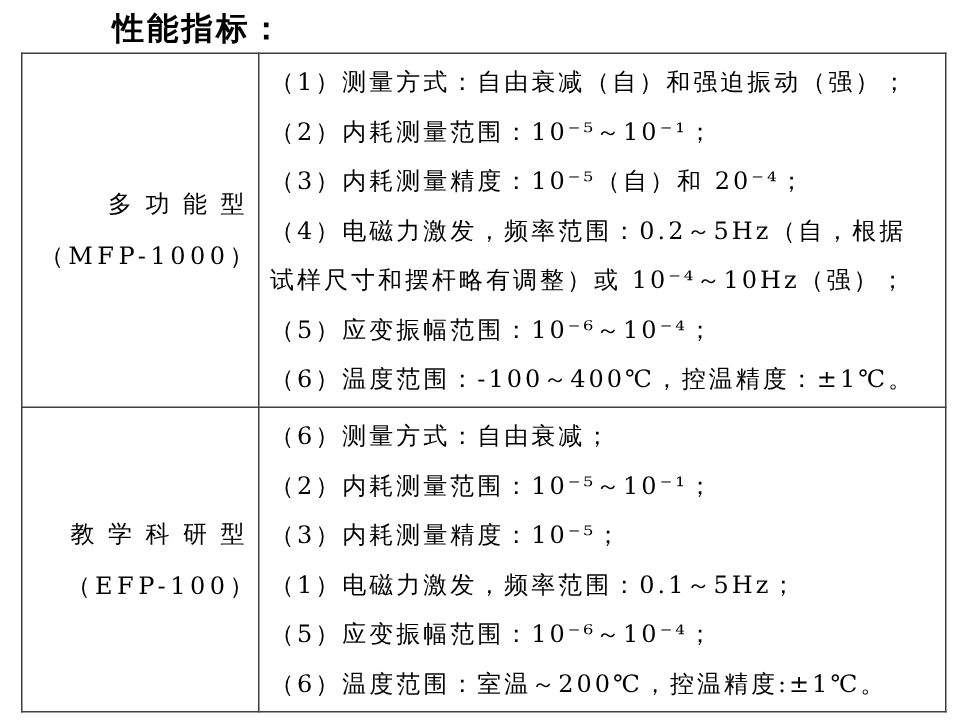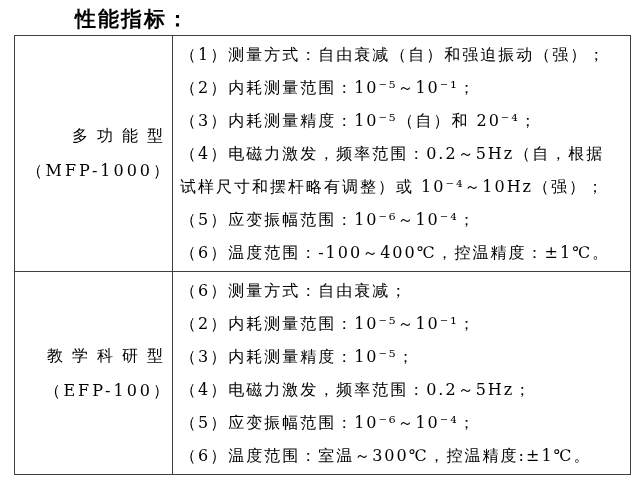--- a/index.html
+++ b/index.html
@@ -91,21 +91,21 @@
 
       <tr class="row-edu">
         <td class="type-cell">
           <div class="type-name">教学科研型</div>
           <div class="type-model">（EFP-100）</div>
         </td>
         <td class="spec-cell">
           <div class="spec-line">（6）测量方式：自由衰减；</div>
           <div class="spec-line">（2）内耗测量范围：10⁻⁵～10⁻¹；</div>
           <div class="spec-line">（3）内耗测量精度：10⁻⁵；</div>
-          <div class="spec-line">（4）电磁力激发，频率范围：0.2～5Hz；</div>
+          <div class="spec-line">（1）电磁力激发，频率范围：0.1～5Hz；</div>
           <div class="spec-line">（5）应变振幅范围：10⁻⁶～10⁻⁴；</div>
-          <div class="spec-line">（6）温度范围：室温～300℃，控温精度:±1℃。</div>
+          <div class="spec-line">（6）温度范围：室温～200℃，控温精度:±1℃。</div>
         </td>
       </tr>
 
     </tbody>
   </table>
 </div>
 
 </body></html>

